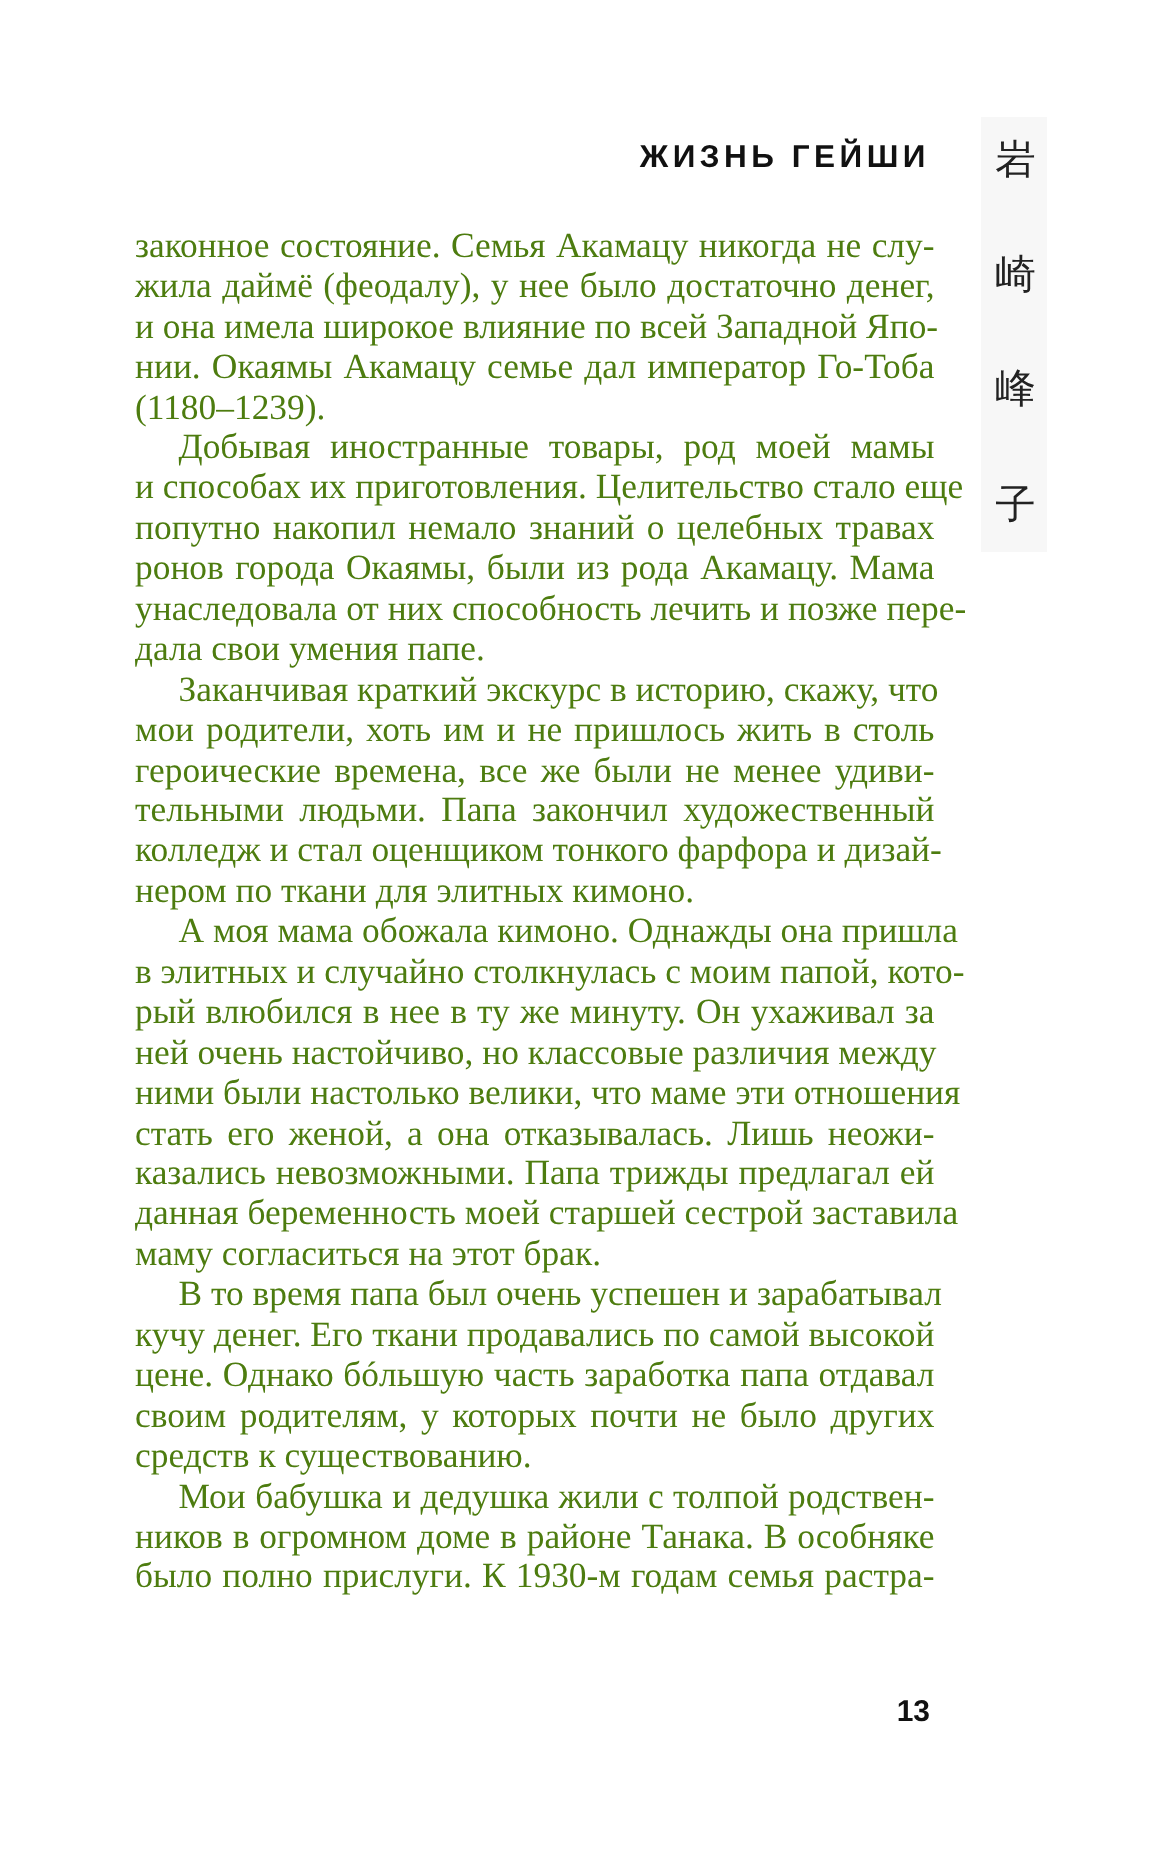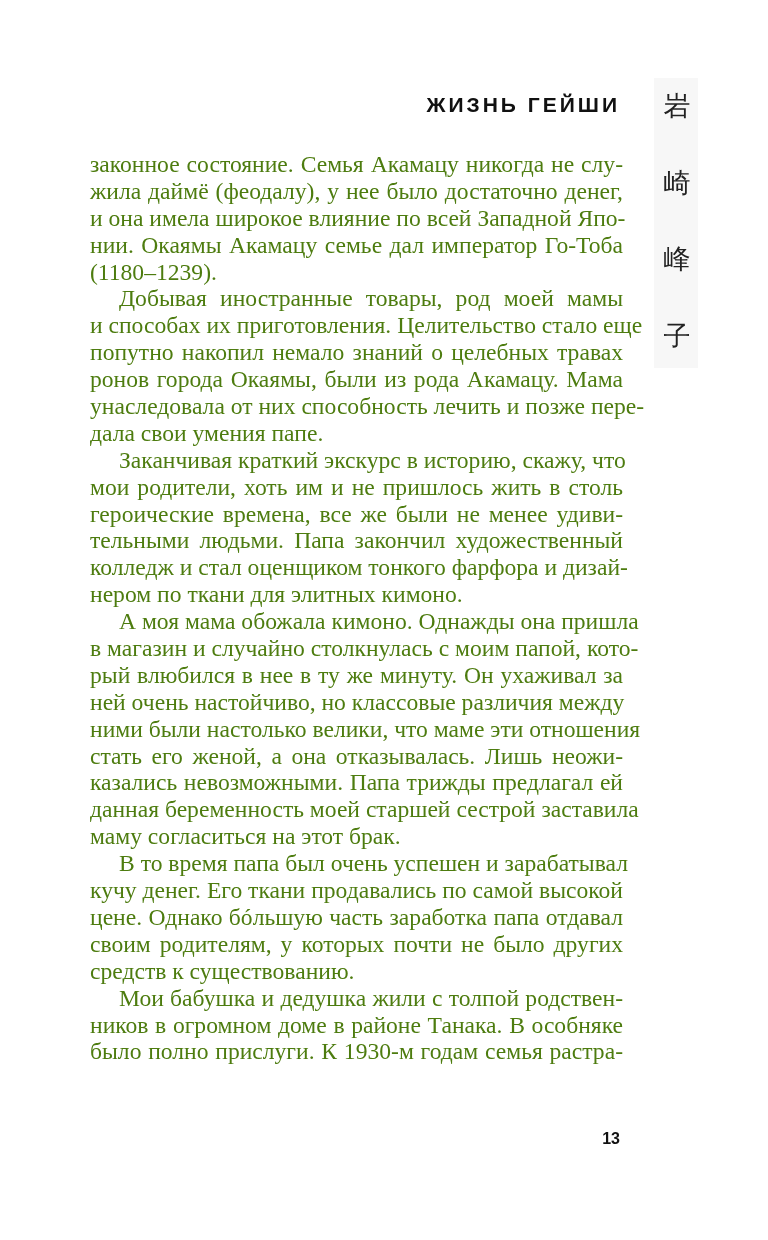--- a/index.html
+++ b/index.html
@@ -22,21 +22,21 @@
     position: absolute; left: 90px; top: 151px; width: 533px;
     font-family: "Liberation Serif", "DejaVu Serif", serif;
     font-size: 23.6px; line-height: 26.9px; color: #4d7c0f;
   }
   .line { display: block; text-align: justify; text-align-last: justify; white-space: nowrap; height: 26.9px; }
   .line.last { text-align-last: left; }
   .line.indent { padding-left: 29px; }
   .page-num {
     position: absolute; top: 1130px; right: 148px;
     font-family: "Liberation Sans", "DejaVu Sans", sans-serif;
-    font-weight: bold; font-size: 16px; color: #111;
+    font-weight: bold; font-size: 20px; color: #111;
   }
 </style>
 </head>
 <body>
 
 <div class="header">ЖИЗНЬ ГЕЙШИ</div>
 
 <div class="side-strip"></div>
 <div class="kanji k0">岩</div>
 <div class="kanji k1">崎</div>
@@ -62,21 +62,21 @@
     <div>
       <span class="line indent">Заканчивая краткий экскурс в историю, скажу, что</span>
       <span class="line">мои родители, хоть им и не пришлось жить в столь</span>
       <span class="line">героические времена, все же были не менее удиви-</span>
       <span class="line">тельными людьми. Папа закончил художественный</span>
       <span class="line">колледж и стал оценщиком тонкого фарфора и дизай-</span>
       <span class="line last">нером по ткани для элитных кимоно.</span>
     </div>
     <div>
       <span class="line indent">А моя мама обожала кимоно. Однажды она пришла</span>
-      <span class="line">в магазин и случайно столкнулась с моим папой, кото-</span>
+      <span class="line">в элитных и случайно столкнулась с моим папой, кото-</span>
       <span class="line">рый влюбился в нее в ту же минуту. Он ухаживал за</span>
       <span class="line">ней очень настойчиво, но классовые различия между</span>
       <span class="line">ними были настолько велики, что маме эти отношения</span>
       <span class="line">стать его женой, а она отказывалась. Лишь неожи-</span>
       <span class="line">казались невозможными. Папа трижды предлагал ей</span>
       <span class="line">данная беременность моей старшей сестрой заставила</span>
       <span class="line last">маму согласиться на этот брак.</span>
     </div>
     <div>
       <span class="line indent">В то время папа был очень успешен и зарабатывал</span>

